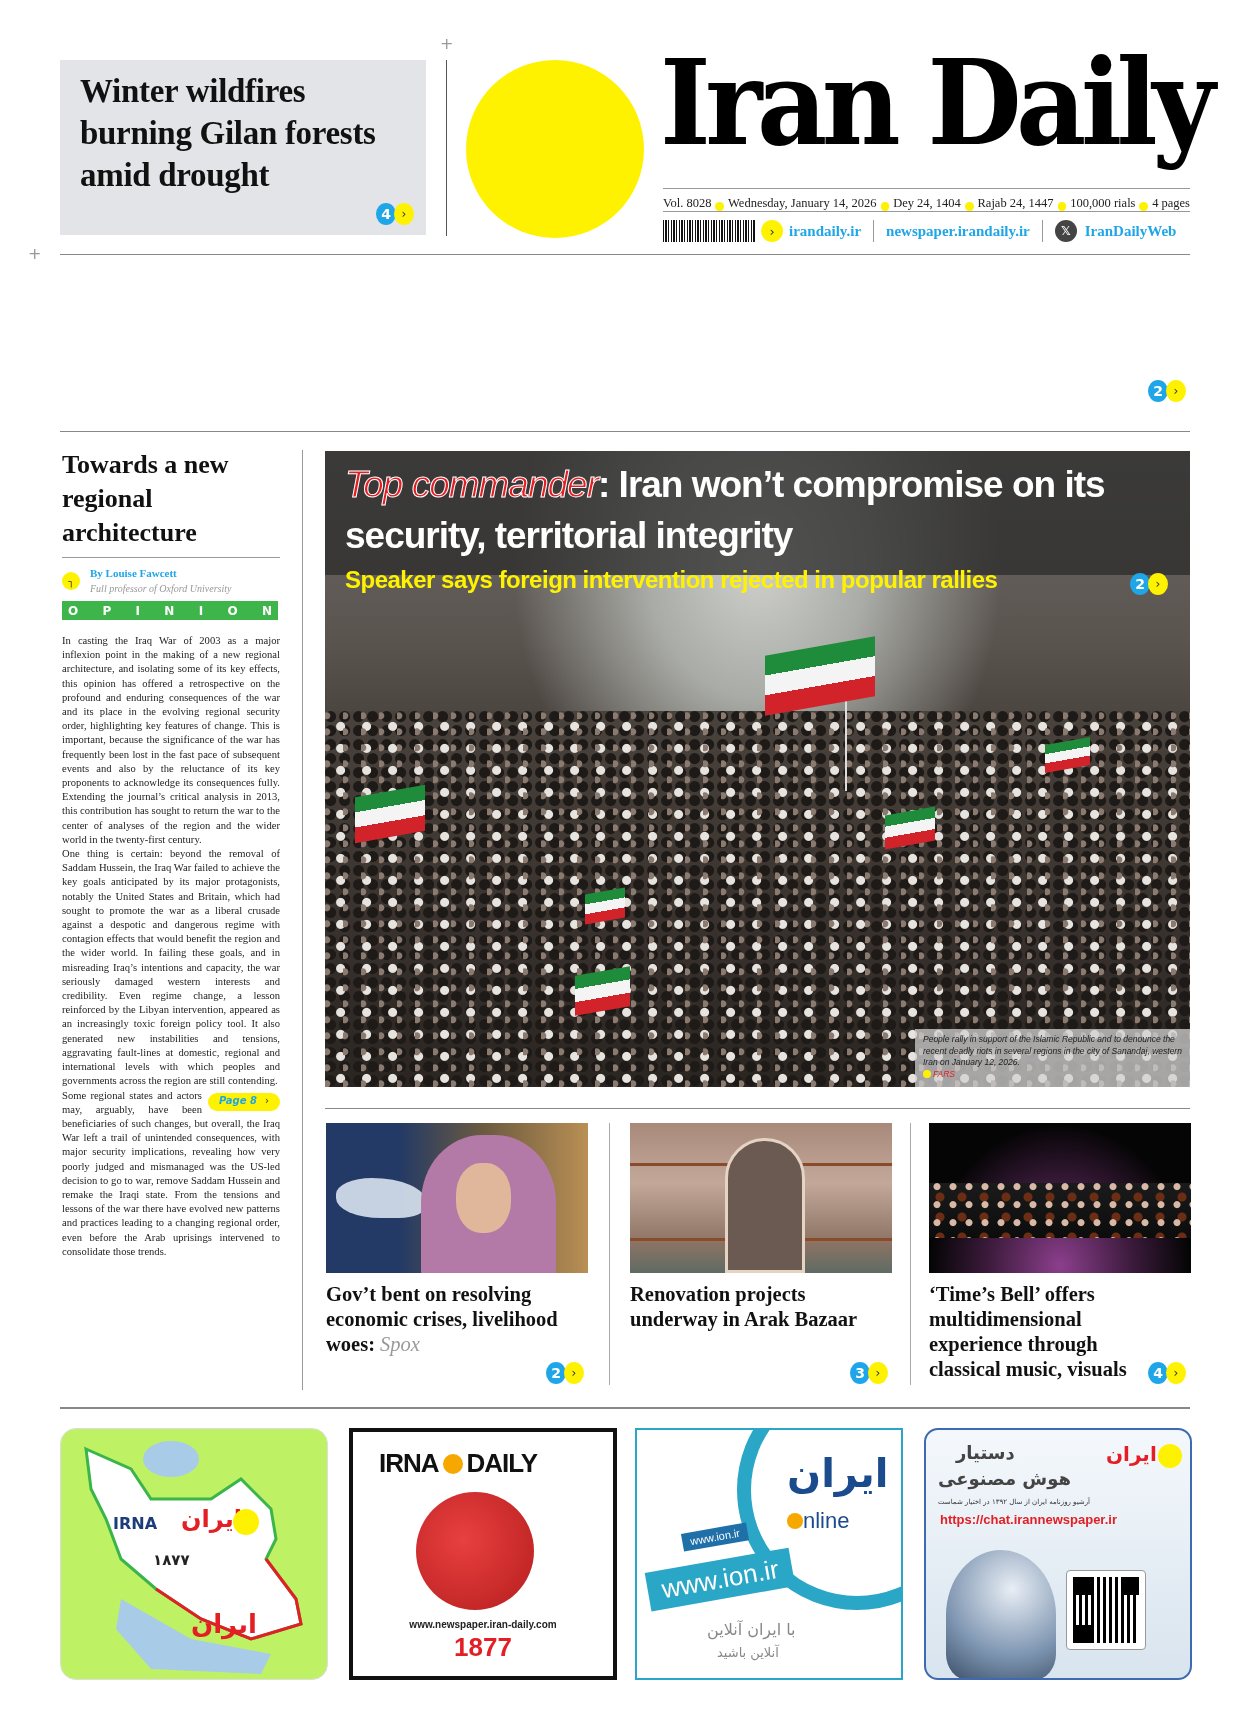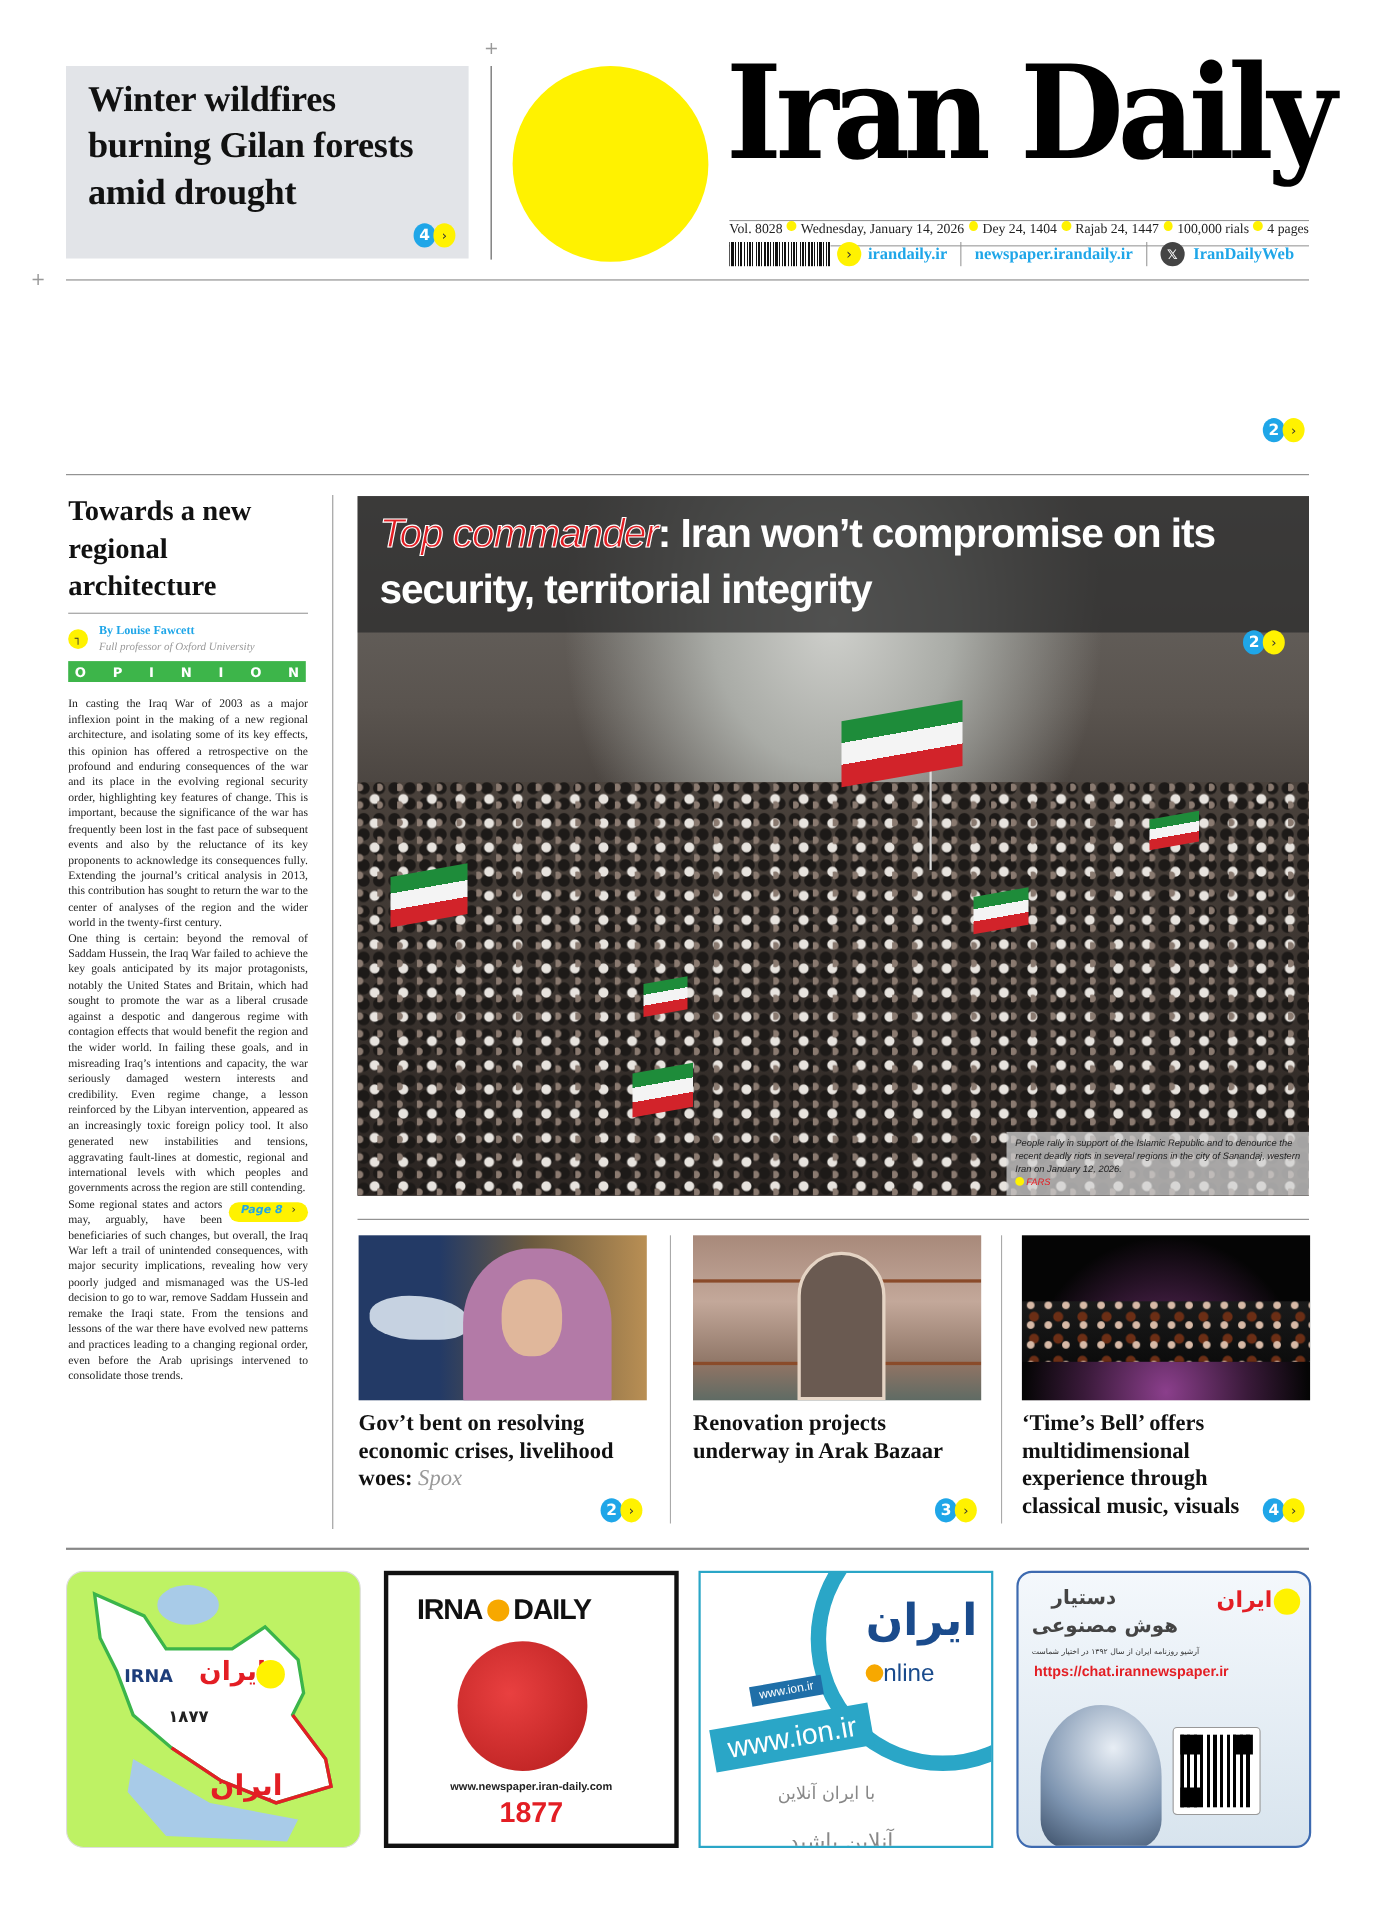--- a/index.html
+++ b/index.html
@@ -15,21 +15,21 @@
   .pager .num { width: 20px; height: 22px; border-radius: 50%; background: #1fa6e8; color: #fff; font-family: "DejaVu Sans", sans-serif; font-weight: bold; font-size: 14px; display: flex; align-items: center; justify-content: center; }
   .pager .go { width: 20px; height: 22px; border-radius: 50%; background: #fff200; color: #333; font-family: "DejaVu Sans", sans-serif; font-size: 12px; display: flex; align-items: center; justify-content: center; margin-left: -2px; }
 
   .vdivider { position: absolute; background: #555; width: 1px; }
   .hrule { position: absolute; background: #888; height: 2px; }
 
   .sun { left: 466px; top: 60px; width: 178px; height: 178px; border-radius: 50%; background: #fff200; }
 
   .masthead { left: 660px; top: 38px; font-family: "DejaVu Serif", serif; font-weight: bold; font-size: 118px; line-height: 130px; letter-spacing: -6px; color: #000; white-space: nowrap; transform: scaleX(0.92); transform-origin: left top; }
 
-  .meta { left: 663px; top: 200px; width: 527px; height: 24px; border-top: 1px solid #999; border-bottom: 1px solid #999; display: flex; align-items: flex-start; justify-content: space-between; font-family: "Liberation Serif", serif; font-size: 12.5px; color: #222; white-space: nowrap; }
+  .meta { left: 663px; top: 188px; width: 527px; height: 24px; border-top: 1px solid #999; border-bottom: 1px solid #999; display: flex; align-items: flex-end; justify-content: space-between; font-family: "Liberation Serif", serif; font-size: 12.5px; color: #222; white-space: nowrap; }
   .meta .dot { display: inline-block; width: 9px; height: 9px; border-radius: 50%; background: #fff200; margin: 0 4px; vertical-align: middle; }
 
   .links { left: 663px; top: 218px; width: 527px; height: 26px; display: flex; align-items: center; font-family: "Liberation Serif", serif; font-weight: bold; font-size: 15px; color: #1fa6e8; white-space: nowrap; }
   .barcode { width: 92px; height: 22px; background: repeating-linear-gradient(90deg, #111 0 1px, #fff 1px 2px, #111 2px 4px, #fff 4px 5px, #111 5px 6px, #fff 6px 8px); }
   .circ-y { width: 22px; height: 22px; border-radius: 50%; background: #fff200; color: #333; font-size: 13px; display: flex; align-items: center; justify-content: center; font-family: "DejaVu Sans", sans-serif; font-weight: normal; margin: 0 6px 0 6px; }
   .circ-x { width: 22px; height: 22px; border-radius: 50%; background: #444; color: #fff; font-size: 12px; display: flex; align-items: center; justify-content: center; font-family: "DejaVu Sans", sans-serif; margin-right: 8px; }
   .sep { width: 1px; height: 22px; background: #999; margin: 0 12px; }
 
   .headline { left: 60px; top: 262px; width: 1130px; font-family: "Liberation Serif", serif; font-weight: bold; font-size: 68px; line-height: 80px; color: #111; letter-spacing: -0.5px; }
 
@@ -178,20 +178,21 @@
   <div class="crowd"></div>
   <div class="pole" style="left:520px;top:200px;height:140px;"></div>
   <div class="flag" style="left:440px;top:195px;width:110px;height:60px;"></div>
   <div class="flag" style="left:30px;top:340px;"></div>
   <div class="flag" style="left:560px;top:360px;width:50px;height:34px;"></div>
   <div class="flag" style="left:260px;top:440px;width:40px;height:30px;"></div>
   <div class="flag" style="left:720px;top:290px;width:45px;height:28px;"></div>
   <div class="flag" style="left:250px;top:520px;width:55px;height:40px;"></div>
   <div class="hero-band">
     <div class="hero-h1"><span class="kicker">Top commander</span><span>: Iran won’t compromise on its security, territorial integrity</span></div>
+    <div class="hero-sub">Speaker says foreign intervention rejected in popular rallies</div>
   </div>
   <div class="pager" style="left:805px;top:122px;">
     <span class="num">2</span>
     <span class="go">›</span>
   </div>
   <div class="caption">
     <span>People rally in support of the Islamic Republic and to denounce the recent deadly riots in several regions in the city of Sanandaj, western Iran on January 12, 2026.</span><br>
     <span class="cdot"></span><span class="credit">FARS</span>
   </div>
 </div>
@@ -265,21 +266,21 @@
 <div class="ad ad3">
   <div class="abs" style="left:100px;top:-60px;width:240px;height:240px;border-radius:50%;border:14px solid #2aa6c7;"></div>
   <div class="abs rtl" style="left:150px;top:20px;font-size:40px;font-weight:bold;color:#1a4b8c;">ایران</div>
   <div class="abs" style="left:150px;top:78px;font-family:'Liberation Sans',sans-serif;font-size:22px;color:#1a4b8c;display:flex;align-items:center;">
     <span style="display:inline-block;width:16px;height:16px;border-radius:50%;background:#f7a800;"></span>
       <span>nline</span>
   </div>
   <div class="abs" style="left:45px;top:98px;background:#1f6fa8;color:#fff;font-family:'Liberation Sans',sans-serif;font-size:11px;padding:3px 8px;transform:rotate(-10deg);">www.ion.ir</div>
   <div class="abs" style="left:10px;top:130px;background:#2aa6c7;color:#fff;font-family:'Liberation Sans',sans-serif;font-size:26px;padding:4px 14px;transform:rotate(-10deg);">www.ion.ir</div>
   <div class="abs rtl" style="left:70px;top:190px;font-size:16px;color:#888;">با ایران آنلاین</div>
-  <div class="abs rtl" style="left:80px;top:232px;font-size:20px;color:#888;">آنلاین باشید</div>
+  <div class="abs rtl" style="left:80px;top:215px;font-size:13px;color:#888;">آنلاین باشید</div>
 </div>
 
 <div class="ad ad4">
   <div class="abs rtl" style="left:30px;top:12px;font-size:18px;font-weight:bold;color:#444;">دستیار</div>
   <div class="abs rtl" style="left:12px;top:38px;font-size:18px;font-weight:bold;color:#444;">هوش مصنوعی</div>
   <div class="abs rtl" style="left:180px;top:12px;font-size:20px;font-weight:bold;color:#e31e24;">ایران</div>
   <div class="abs" style="left:232px;top:14px;width:24px;height:24px;border-radius:50%;background:#fff200;"></div>
   <div class="abs rtl" style="left:12px;top:68px;font-size:7px;color:#333;">آرشیو روزنامه ایران از سال ۱۳۹۲ در اختیار شماست</div>
   <div class="abs" style="left:14px;top:82px;font-family:'Liberation Sans',sans-serif;font-weight:bold;font-size:13px;color:#e31e24;">https://chat.irannewspaper.ir</div>
   <div class="abs" style="left:20px;top:120px;width:110px;height:130px;border-radius:50% 50% 20% 20%;background:radial-gradient(circle at 60% 30%, #e8eef5, #7d94b0 60%, #3a4d66);"></div>

